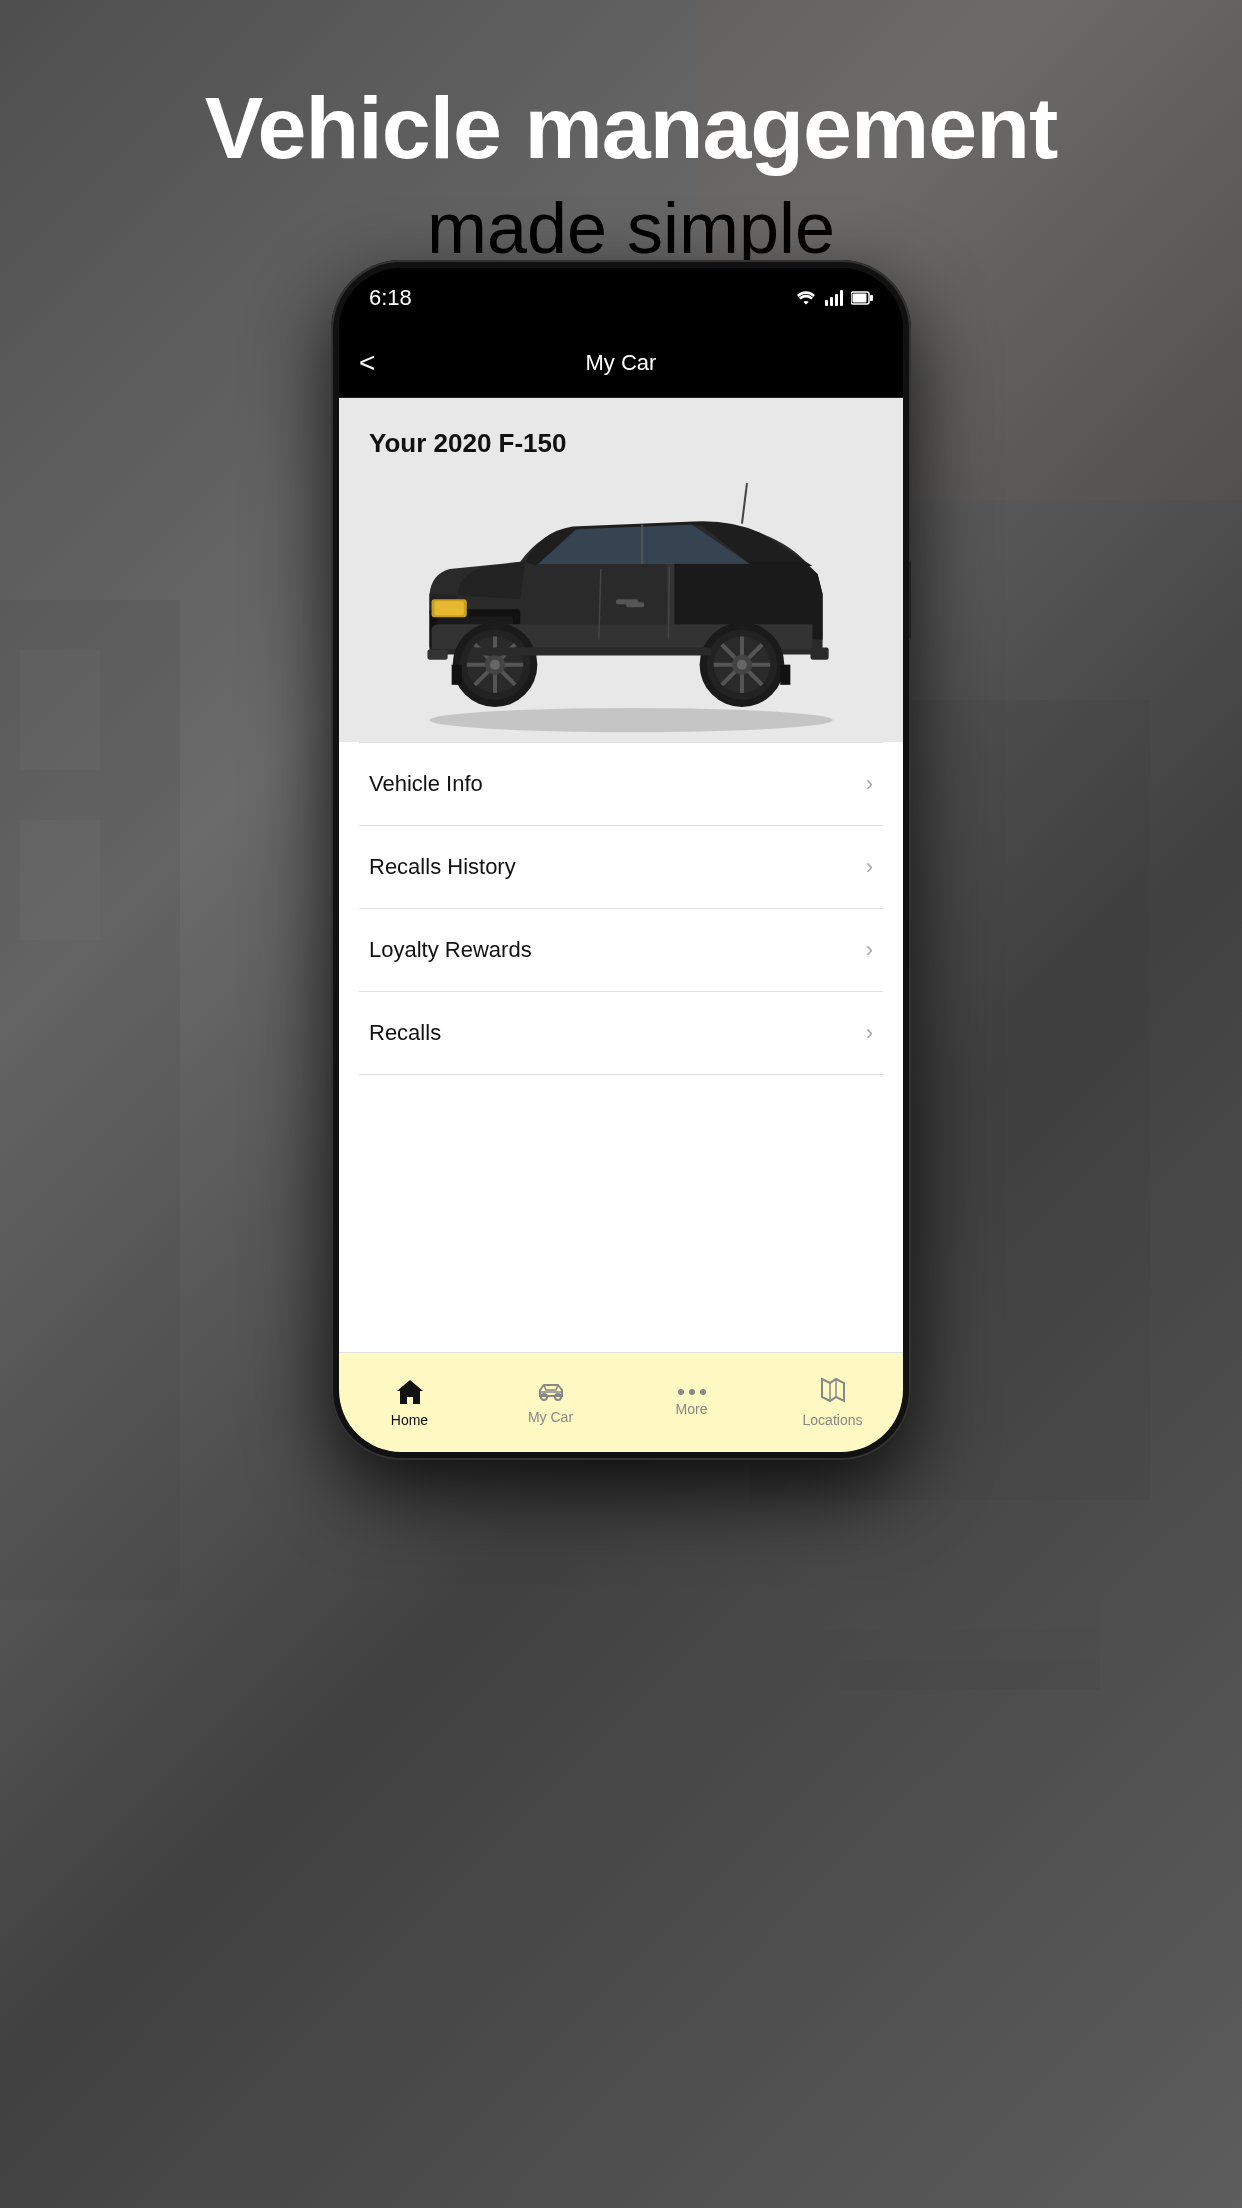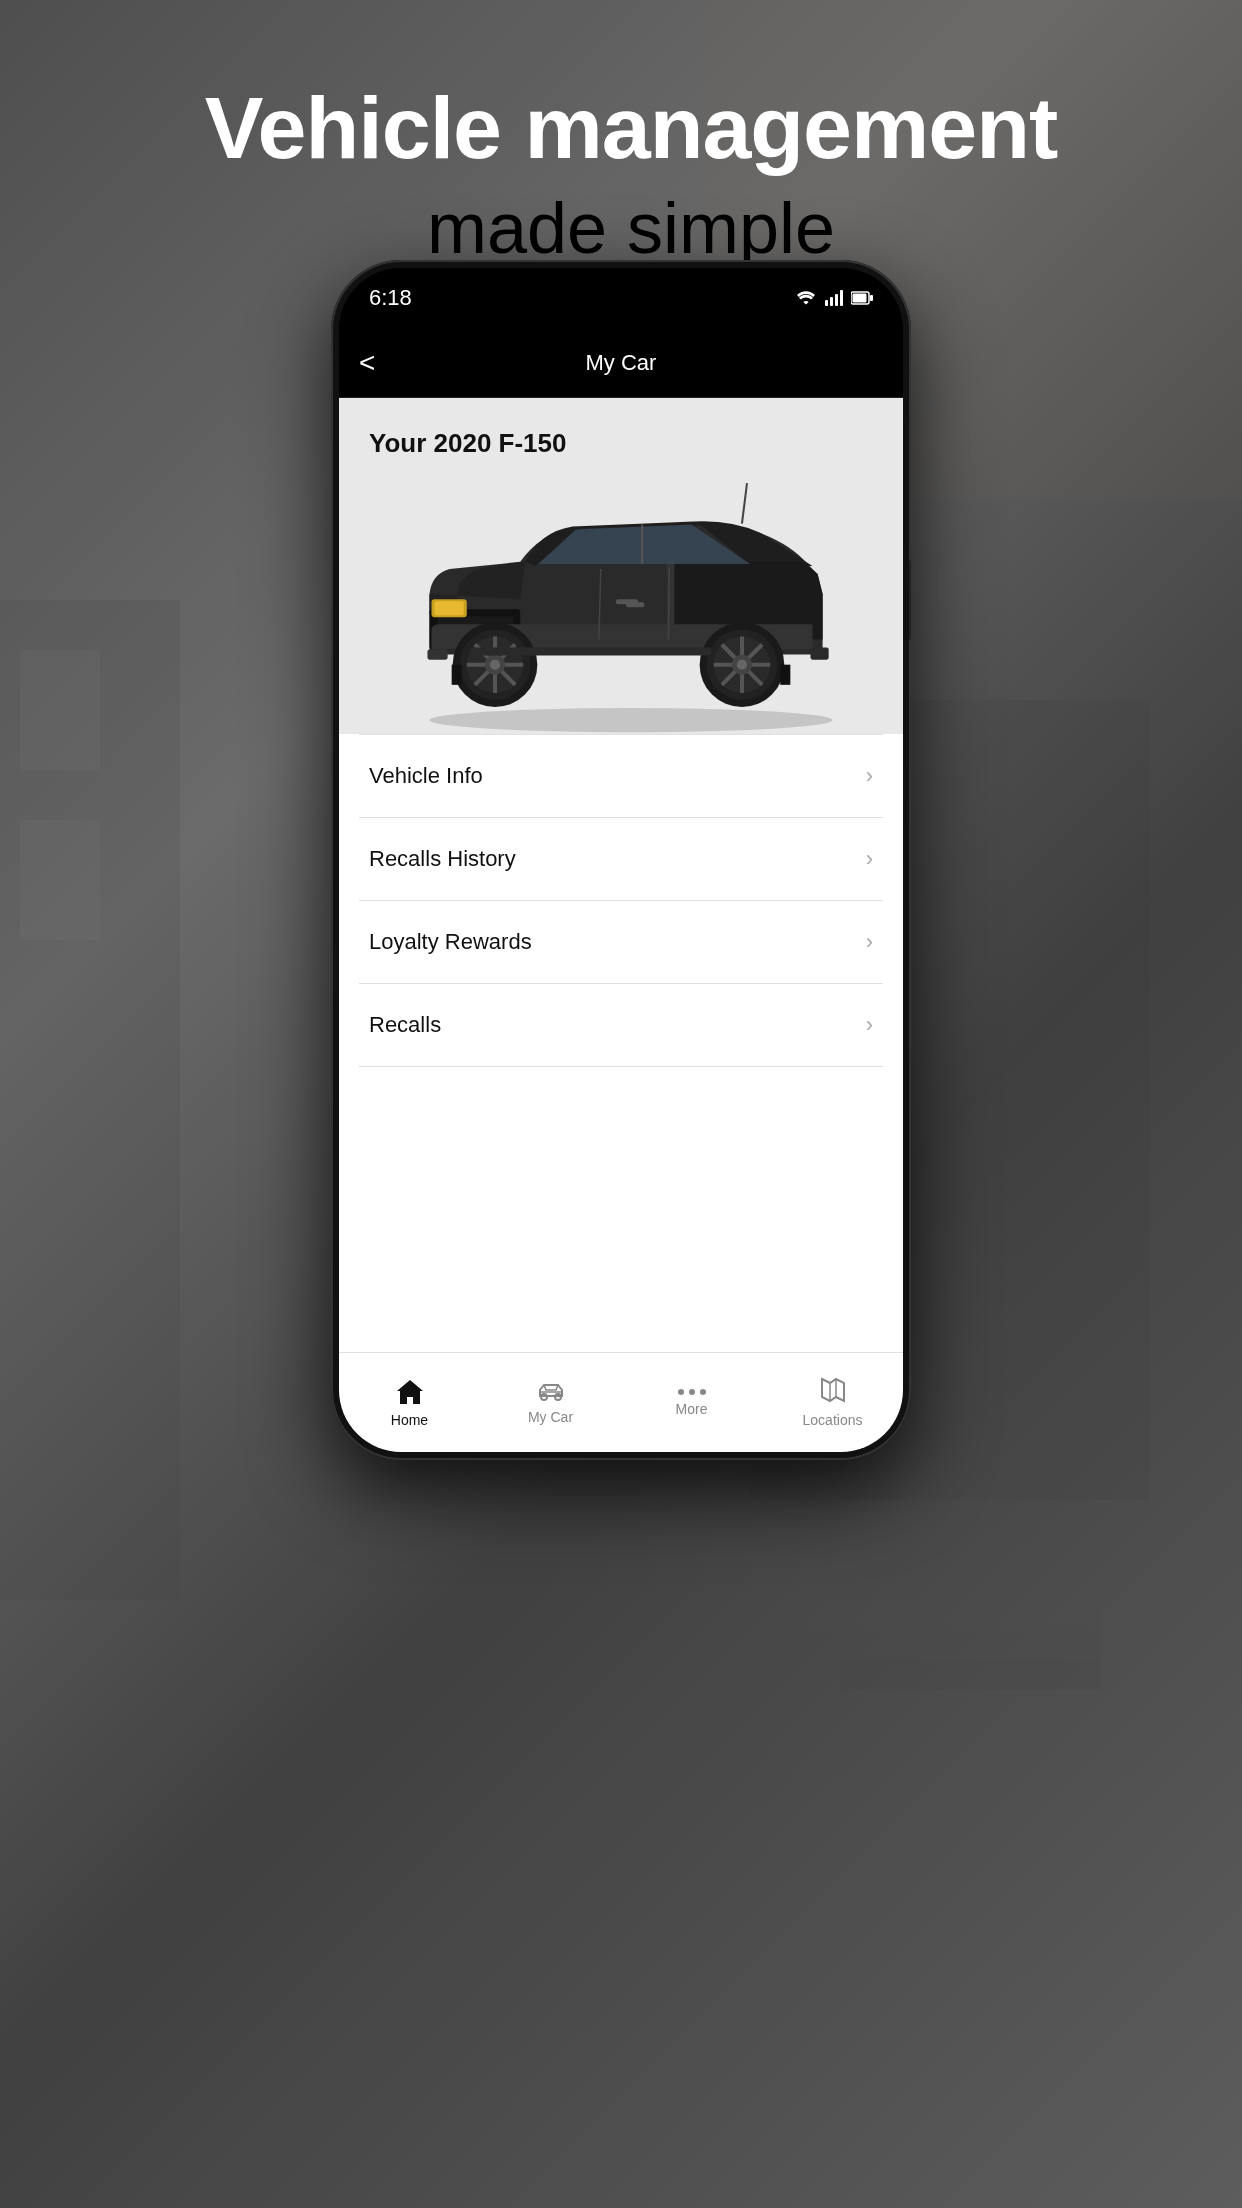--- a/index.html
+++ b/index.html
@@ -129,21 +129,21 @@
     
     .phone-content {
       background: #ffffff;
       height: calc(100% - 130px - 100px);
       overflow-y: auto;
     }
 
     
     .vehicle-card {
       background: #e8e8e8;
-      padding: 30px 30px 20px;
+      padding: 30px 30px 28px;
     }
 
     .vehicle-title {
       font-size: 26px;
       font-weight: 700;
       color: #111111;
       margin-bottom: 15px;
     }
 
     .vehicle-image-container {
@@ -184,21 +184,21 @@
       color: #aaaaaa;
       font-size: 22px;
       font-weight: 300;
     }
 
     
     .bottom-tab-bar {
       position: absolute;
       bottom: 0; left: 0; right: 0;
       height: 100px;
-      background: #ffffff;
+      background: #fef9c3;
       border-top: 1px solid #e0e0e0;
       display: flex;
       align-items: center;
     }
 
     .tab-item {
       flex: 1;
       display: flex;
       flex-direction: column;
       align-items: center;

